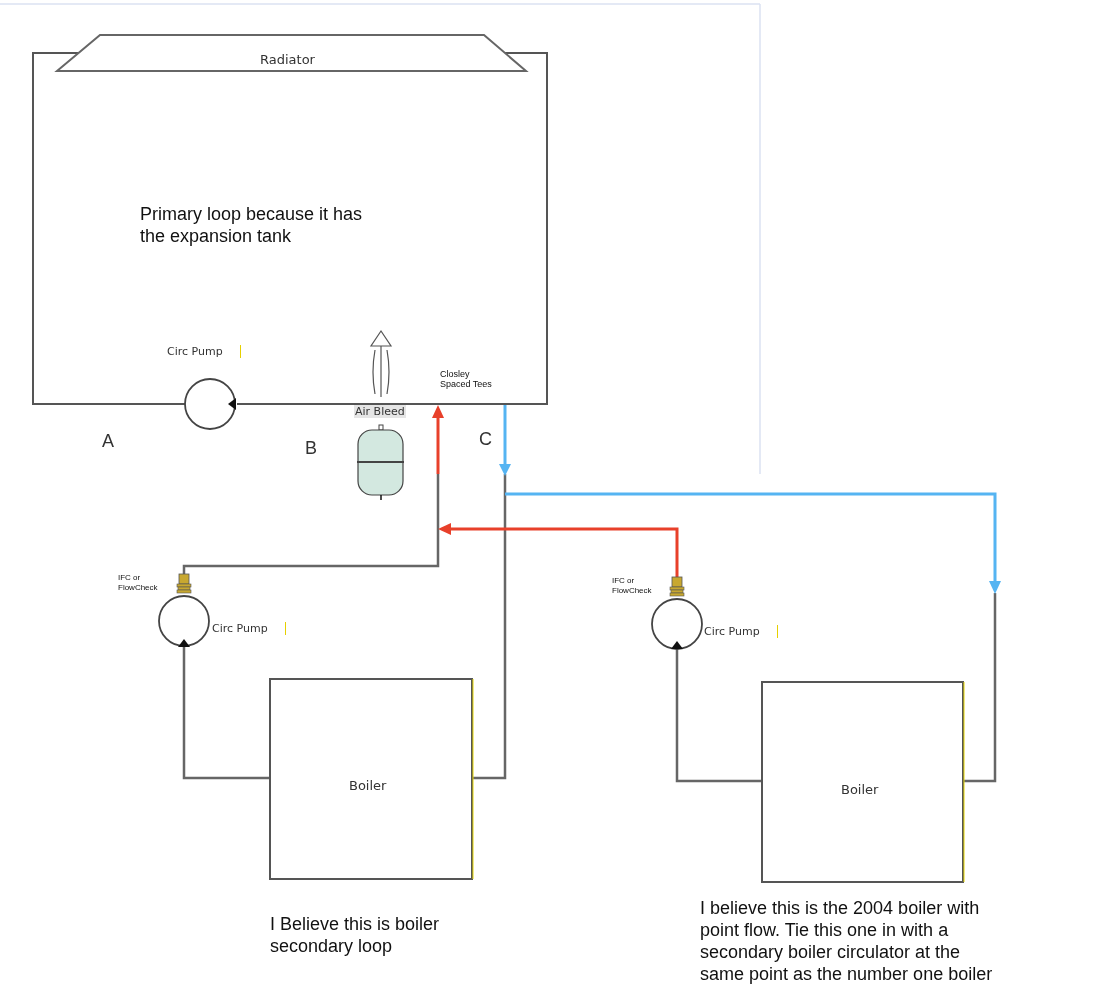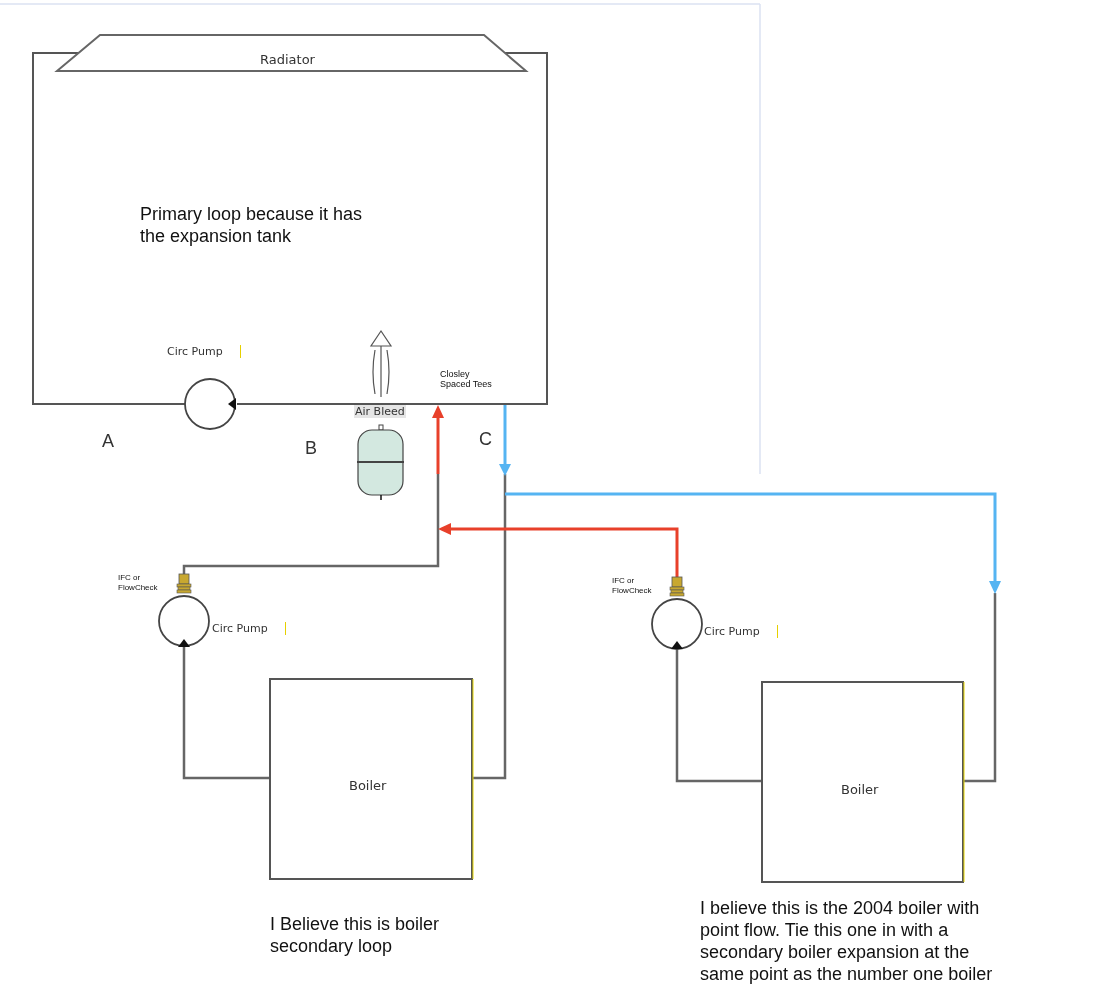--- a/index.html
+++ b/index.html
@@ -134,15 +134,15 @@
 
 <div class="lbl small center" style="left:612px; top:576px; width:54px; font-size:8px;">
   <div>IFC or</div>
   <div>FlowCheck</div>
 </div>
 <div class="lbl med lbl-dejavu" style="left:704px; top:617px; font-size:11px;"><span class="cursor">Circ Pump</span></div>
 <div class="lbl med lbl-dejavu" style="left:841px; top:774px; font-size:13px;">Boiler</div>
 <div class="lbl big center" style="left:700px; top:897px; width:360px;">
   <div>I believe this is the 2004 boiler with</div>
   <div>point flow.  Tie this one in with a</div>
-  <div>secondary boiler expansion at the</div>
+  <div>secondary boiler circulator at the</div>
   <div>same point as the number one boiler</div>
 </div>
 
 </body></html>

